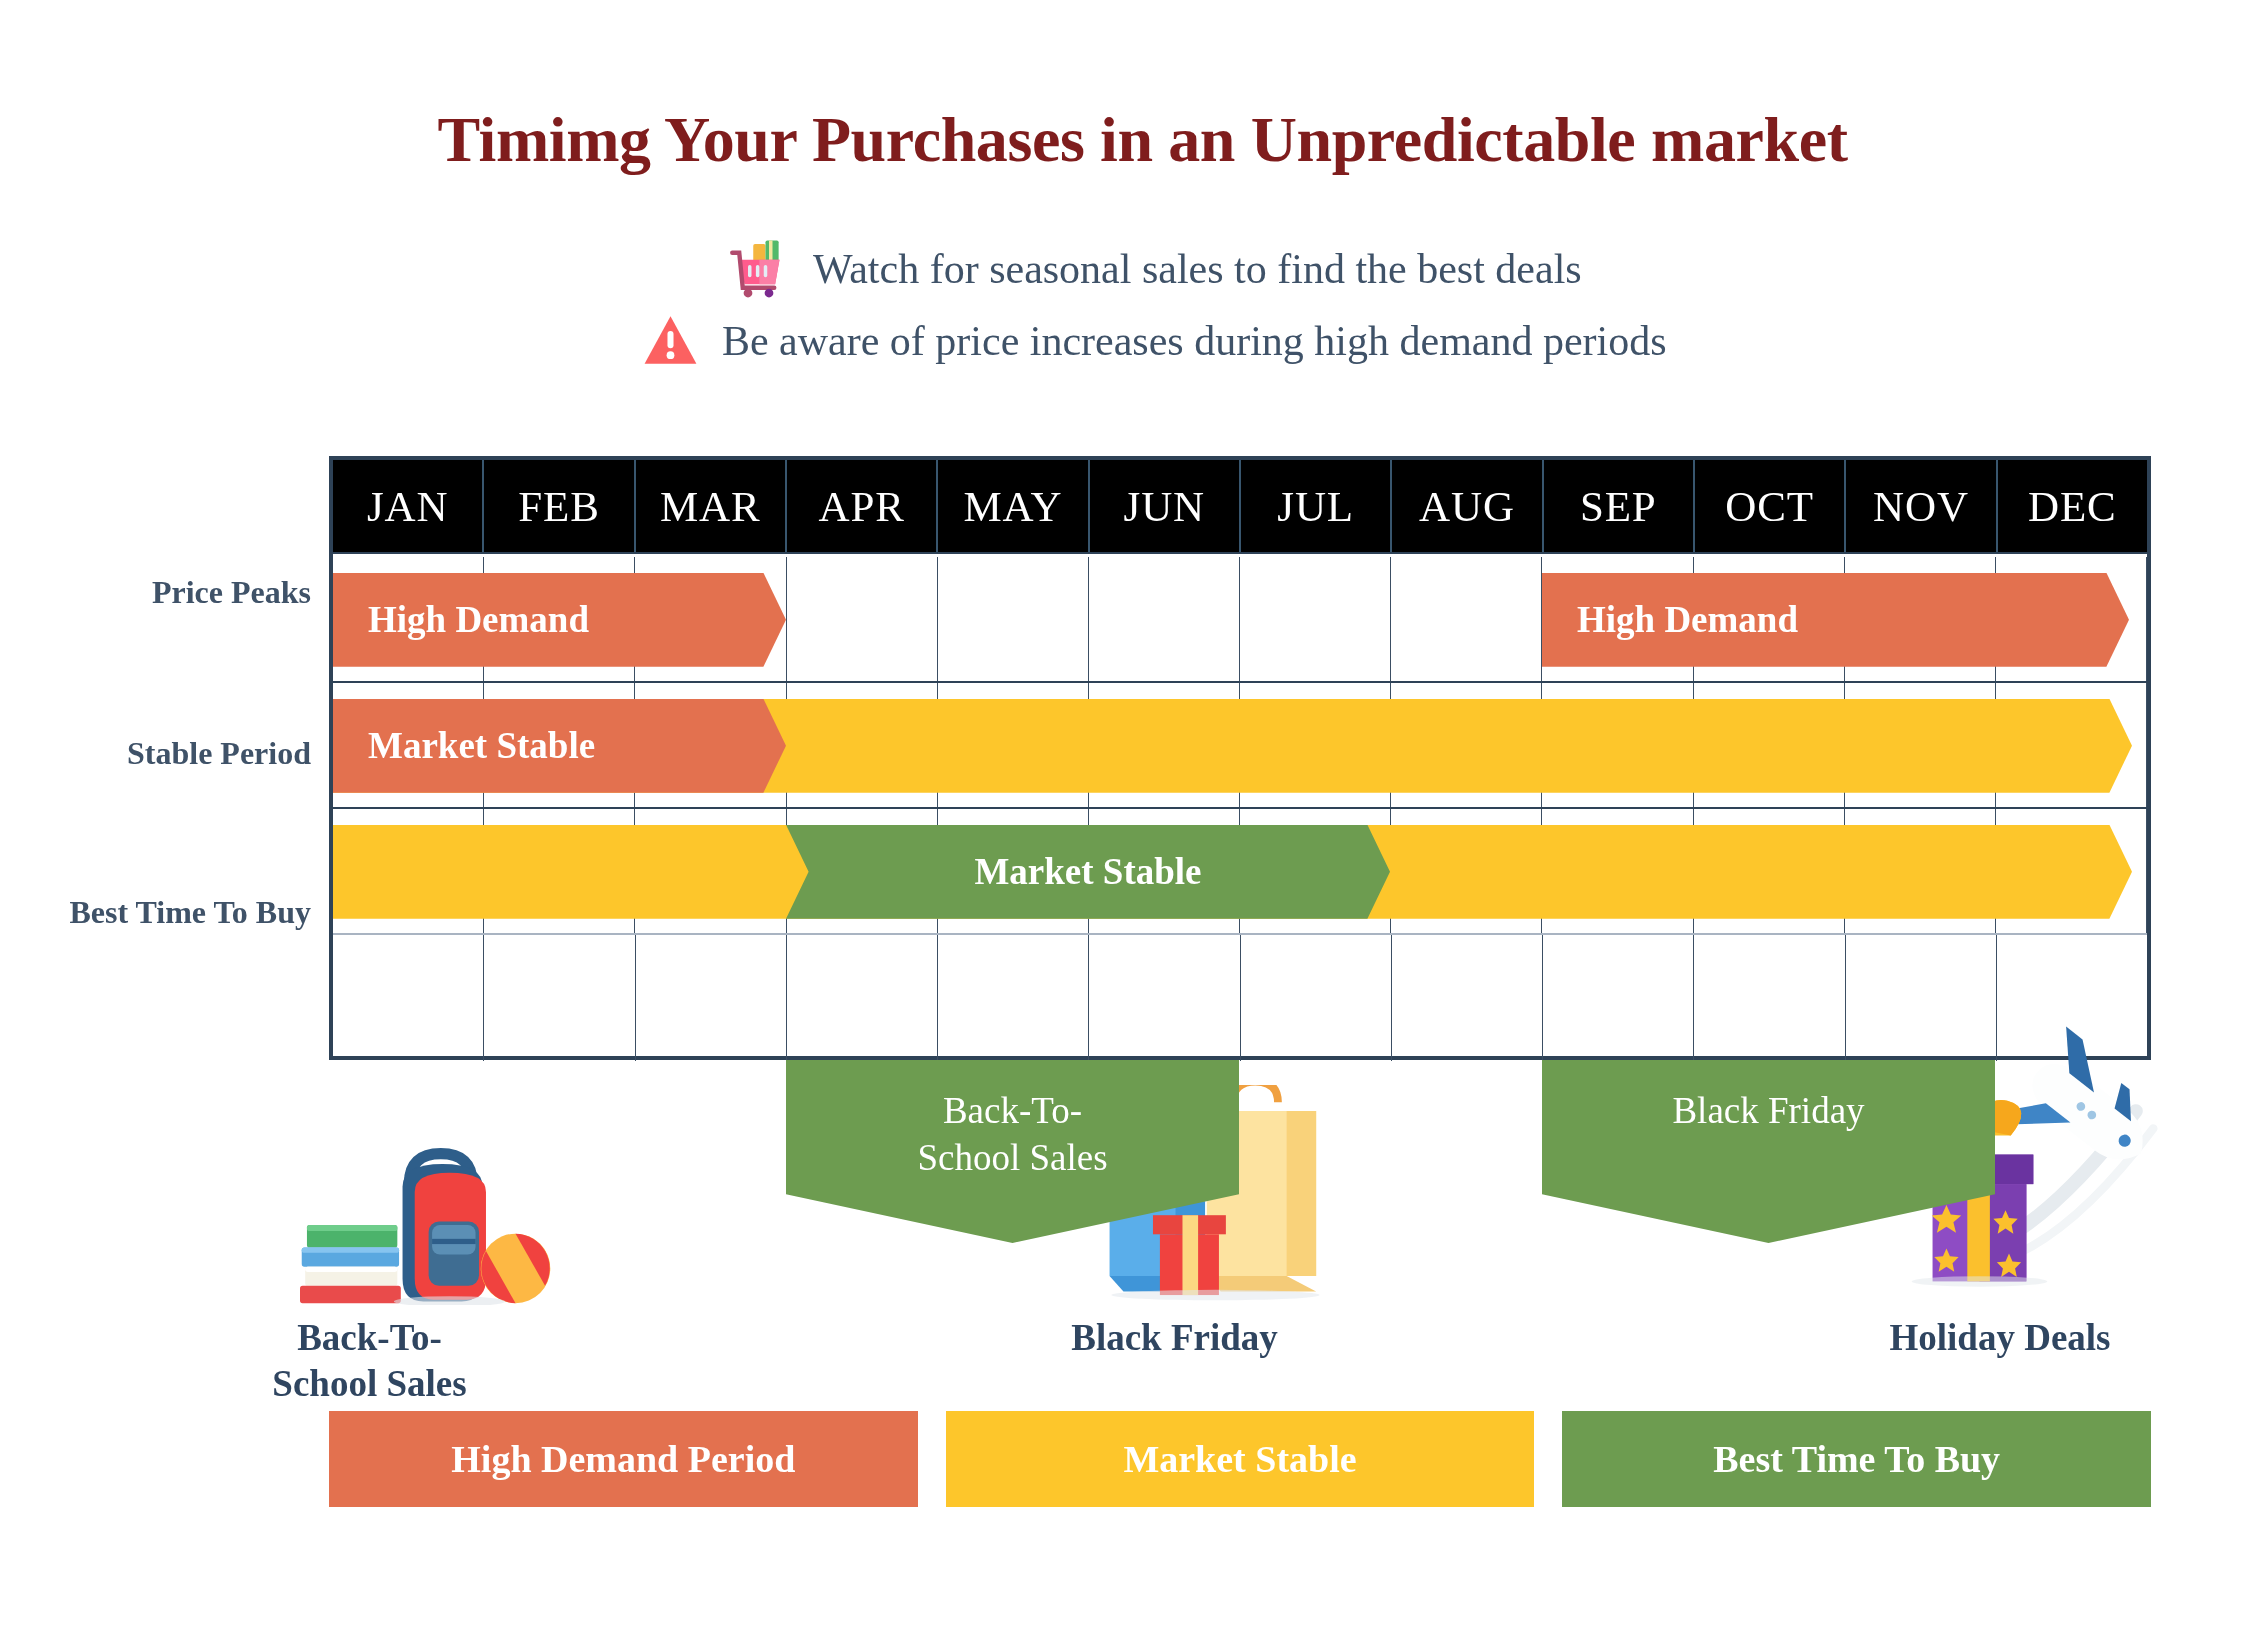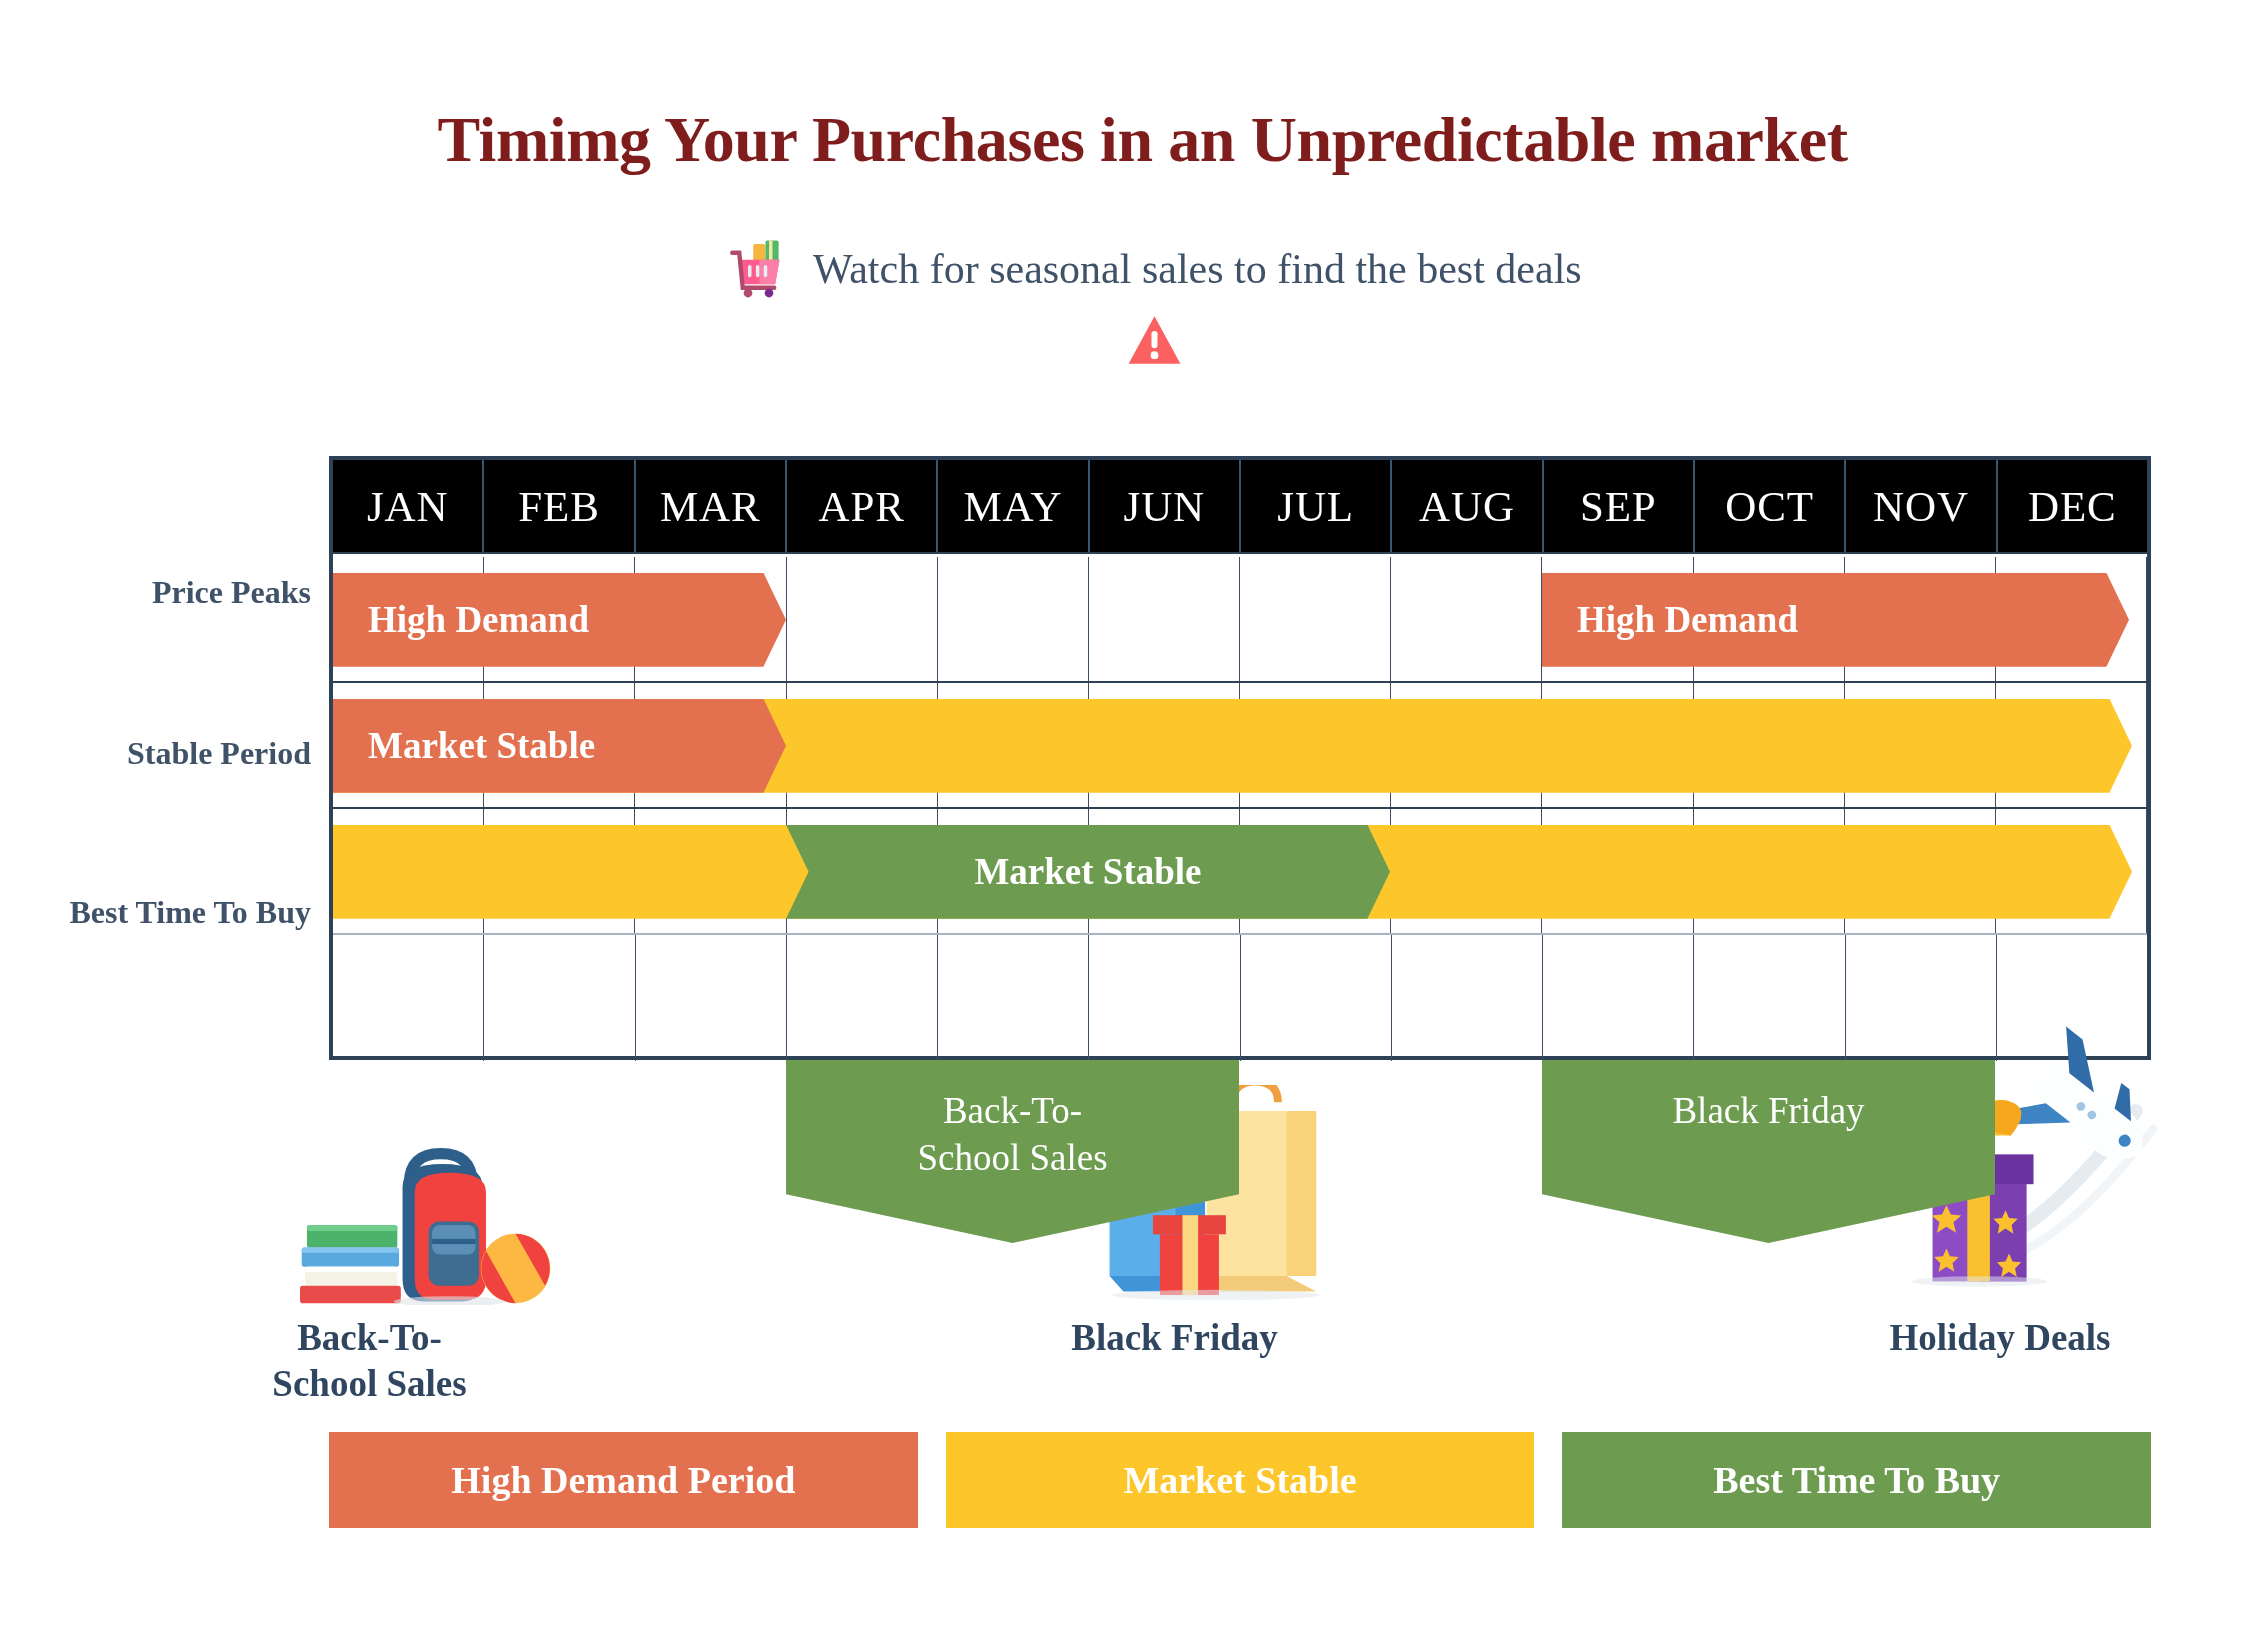--- a/index.html
+++ b/index.html
@@ -144,21 +144,20 @@
     line-height: 1.25;
   }
 
   
   #legend {
     position: absolute;
     left: 329px; top: 1411px;
     width: 1822px; height: 96px;
     display: flex;
     gap: 28px;
-    margin-top: 21px;
   }
   .legend-item {
     flex: 1 1 0;
     display: flex;
     align-items: center;
     justify-content: center;
     color: #ffffff;
     font-size: 38px;
     font-weight: bold;
     white-space: nowrap;
@@ -191,20 +190,21 @@
       </svg>
       <div class="sub-text">Watch for seasonal sales to find the best deals</div>
     </div>
 
     <div class="sub-line">
       <svg class="icon-warn" viewBox="0 0 66 66">
         <path d="M33 5 L63 60 H3 Z" fill="#fc6161"></path>
         <rect x="29.5" y="22" width="7" height="20" rx="3.5" fill="#ffffff"></rect>
         <circle cx="33" cy="50" r="4.5" fill="#ffffff"></circle>
       </svg>
+      <div class="sub-text">Be aware of price increases during high demand periods</div>
     </div>
 
   </div>
 
   <div class="row-label" style="top:574px;">
     <div>Price Peaks</div>
   </div>
   <div class="row-label" style="top:735px;">
     <div>Stable Period</div>
   </div>

